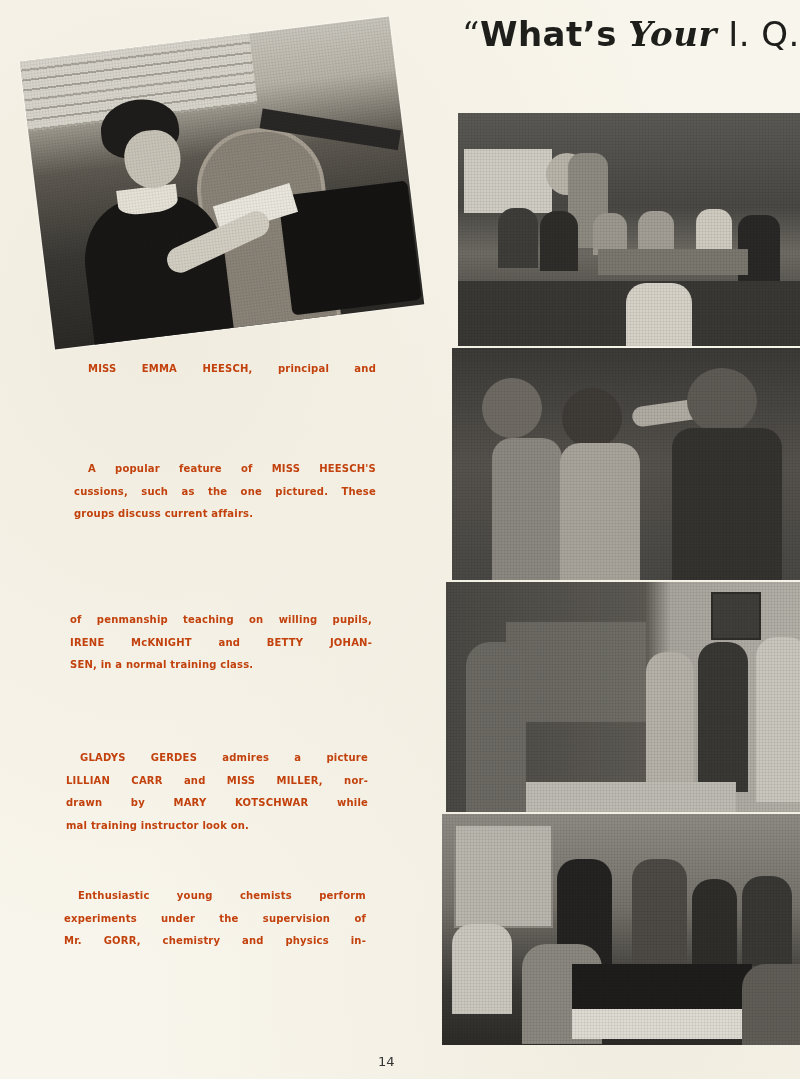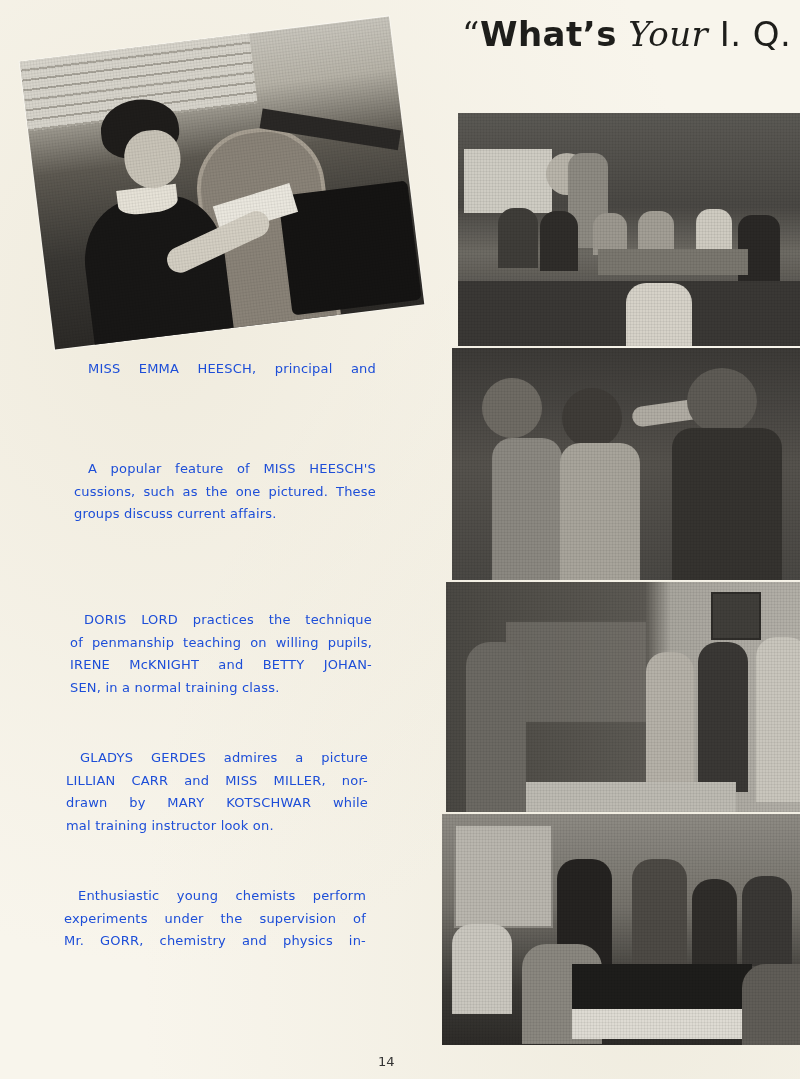--- a/index.html
+++ b/index.html
@@ -16,21 +16,21 @@
       radial-gradient(ellipse at 80% 90%, rgba(225,220,200,0.35), rgba(0,0,0,0) 55%),
       #f8f5ec;
   }
   
   .title {
     position: absolute; left: 462px; top: 14px; width: 340px;
     font-size: 34px; letter-spacing: 0.5px; white-space: nowrap; color: #1e1e1b;
   }
   .title .q { font-family: "DejaVu Serif", serif; font-weight: normal; }
   .title .b { font-family: "DejaVu Sans", sans-serif; font-weight: bold; }
-  .title .i { font-family: "DejaVu Serif", serif; font-style: italic; font-weight: normal; }
+  .title .i { font-family: "DejaVu Serif", serif; font-style: italic; font-weight: bold; }
   .title .n { font-family: "DejaVu Sans", sans-serif; font-weight: normal; }
 
   
   .photo {
     position: absolute; overflow: hidden;
     background: #6a6a64;
   }
   .halftone {
     position: absolute; inset: 0; pointer-events: none;
     background-image: radial-gradient(rgba(0,0,0,0.10) 0.8px, rgba(0,0,0,0) 1.2px);
@@ -92,22 +92,22 @@
     background: linear-gradient(180deg, #3c3a37 0%, #55524d 50%, #4a4844 100%); }
   #photo-picture { left: 446px; top: 582px; width: 362px; height: 230px;
     background: linear-gradient(90deg, #4a4843 0%, #5d5a54 55%, #a8a59d 62%, #b3b0a8 100%); }
   #photo-chemistry { left: 442px; top: 814px; width: 366px; height: 231px;
     background: linear-gradient(180deg, #8e8b84 0%, #75726b 40%, #3d3b37 75%, #2d2b28 100%); }
 
   .shape { position: absolute; }
 
   
   .caption {
-    position: absolute; font-size: 13px; line-height: 22.5px;
-    color: #1d4ed8; text-align: justify; letter-spacing: 0.2px;
+    position: absolute; font-size: 10px; line-height: 22.5px;
+    color: #c2410c; text-align: justify; letter-spacing: 0.2px; font-weight: bold;
   }
   .caption .line { display: block; white-space: nowrap; text-align-last: justify; }
   .caption .line.last { text-align-last: left; }
 
   #cap-1 { left: 74px; top: 358px; width: 302px; }
   #cap-2 { left: 74px; top: 458px; width: 302px; }
   #cap-3 { left: 70px; top: 609px; width: 302px; }
   #cap-4 { left: 66px; top: 747px; width: 302px; }
   #cap-5 { left: 64px; top: 885px; width: 302px; }
 
@@ -197,21 +197,20 @@
   <span class="line" style="padding-left:14px;">MISS EMMA HEESCH, principal and</span>
 </div>
 
 <div class="caption" id="cap-2">
   <span class="line" style="padding-left:14px;">A popular feature of MISS HEESCH'S</span>
   <span class="line">cussions, such as the one pictured. These</span>
   <span class="line last">groups discuss current affairs.</span>
 </div>
 
 <div class="caption" id="cap-3">
-  <span class="line" style="padding-left:14px;">DORIS LORD practices the technique</span>
   <span class="line">of penmanship teaching on willing pupils,</span>
   <span class="line">IRENE McKNIGHT and BETTY JOHAN-</span>
   <span class="line last">SEN, in a normal training class.</span>
 </div>
 
 <div class="caption" id="cap-4">
   <span class="line" style="padding-left:14px;">GLADYS GERDES admires a picture</span>
   <span class="line">LILLIAN CARR and MISS MILLER, nor-</span>
   <span class="line">drawn by MARY KOTSCHWAR while</span>
   <span class="line last">mal training instructor look on.</span>

